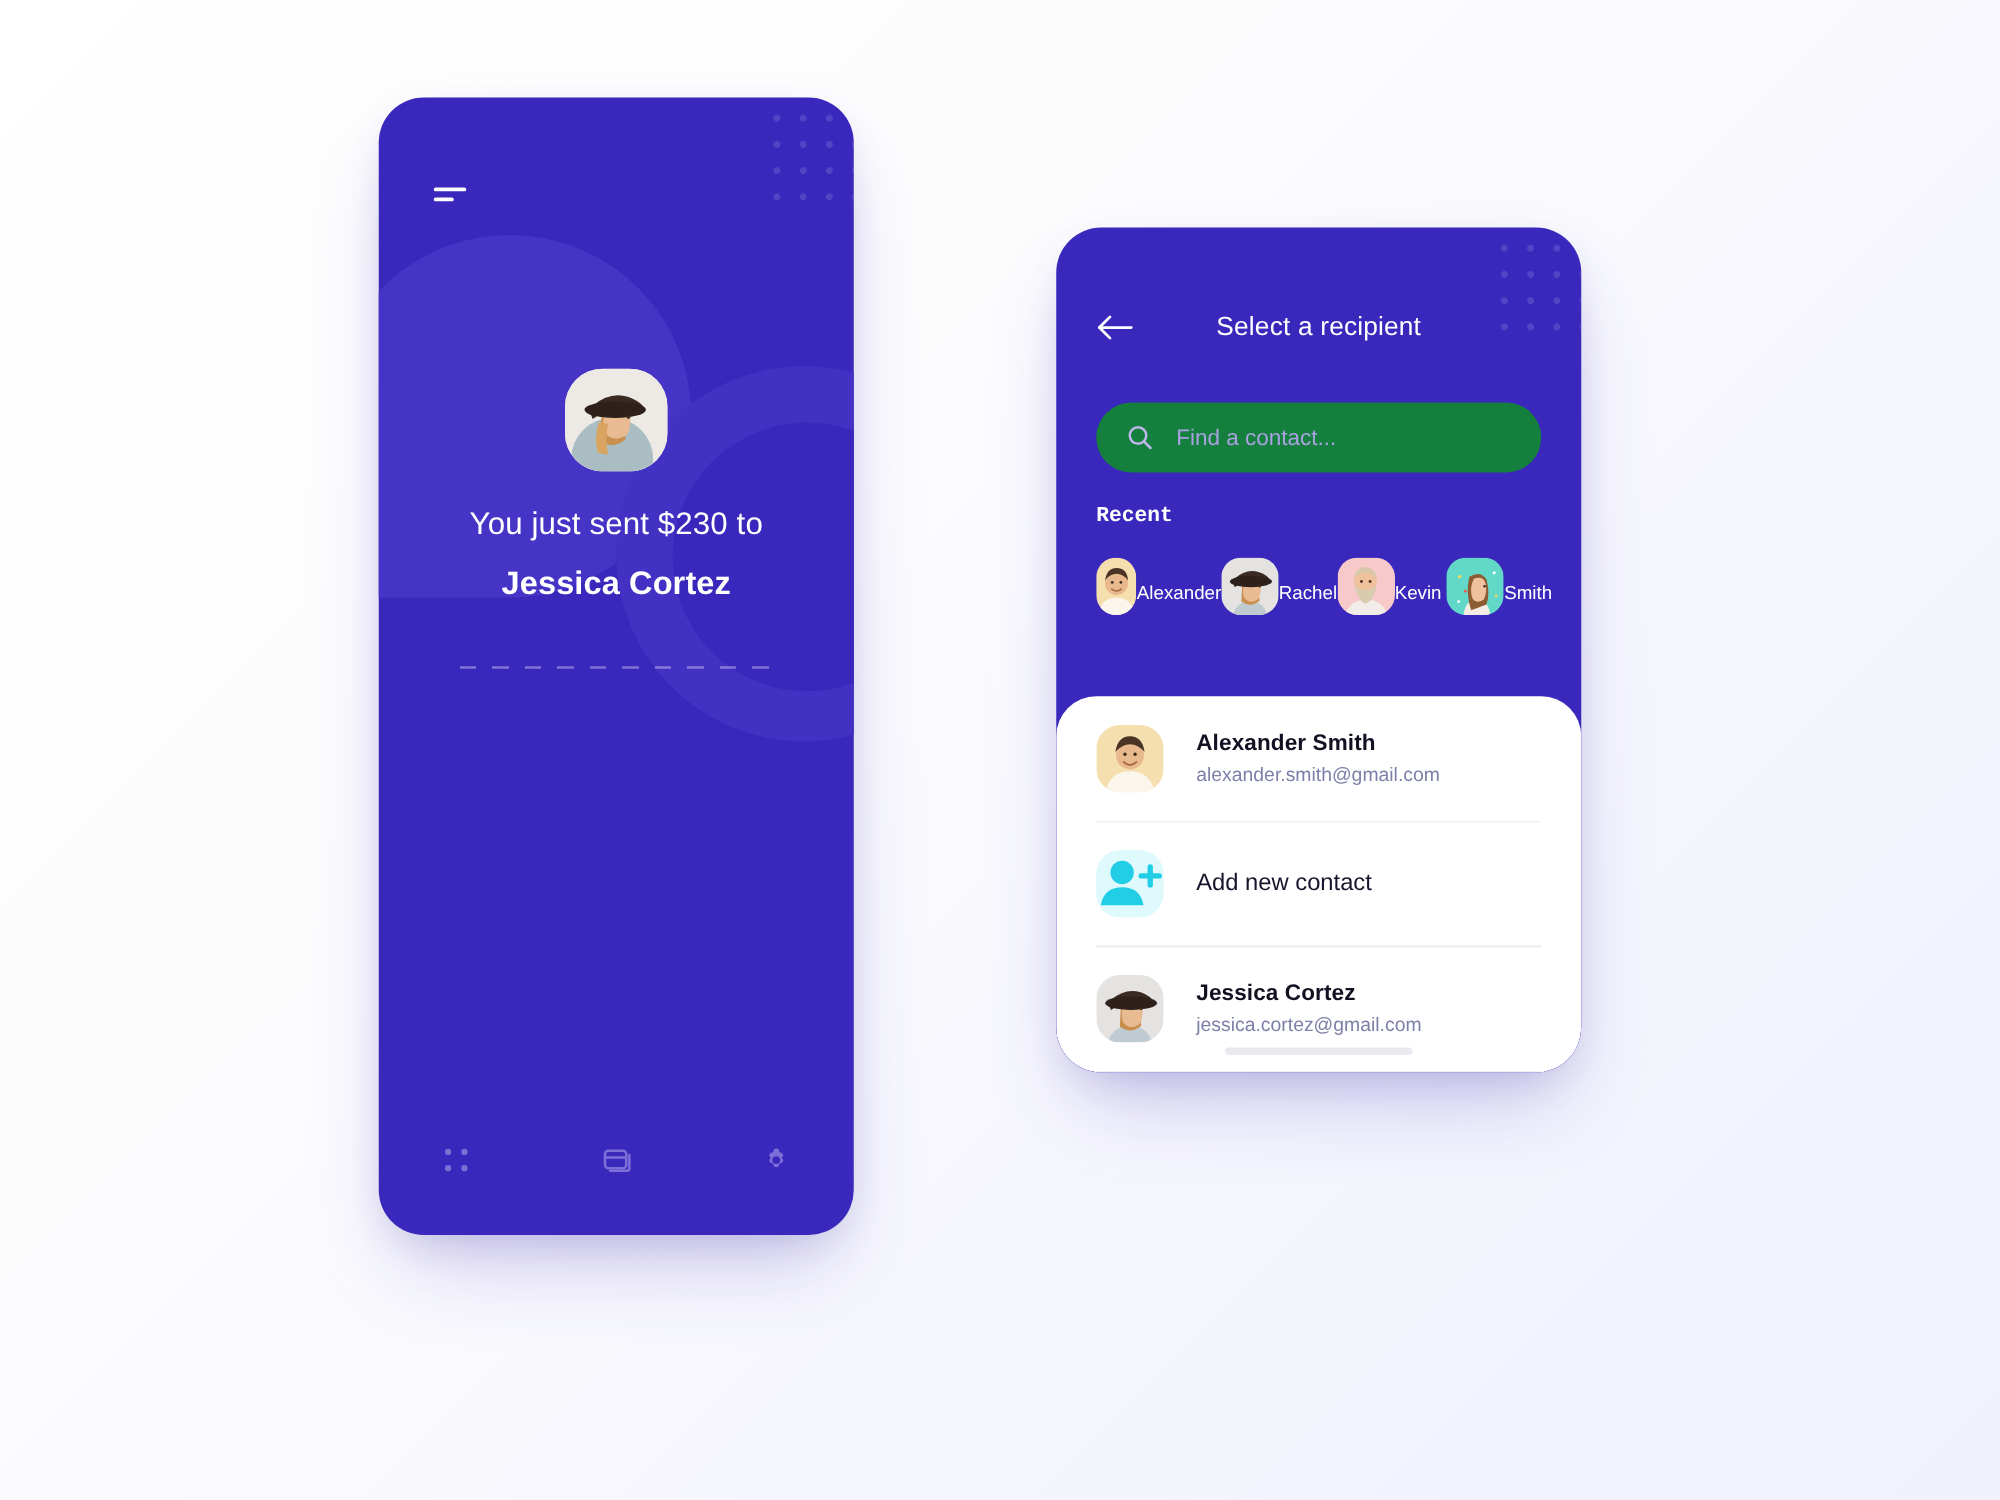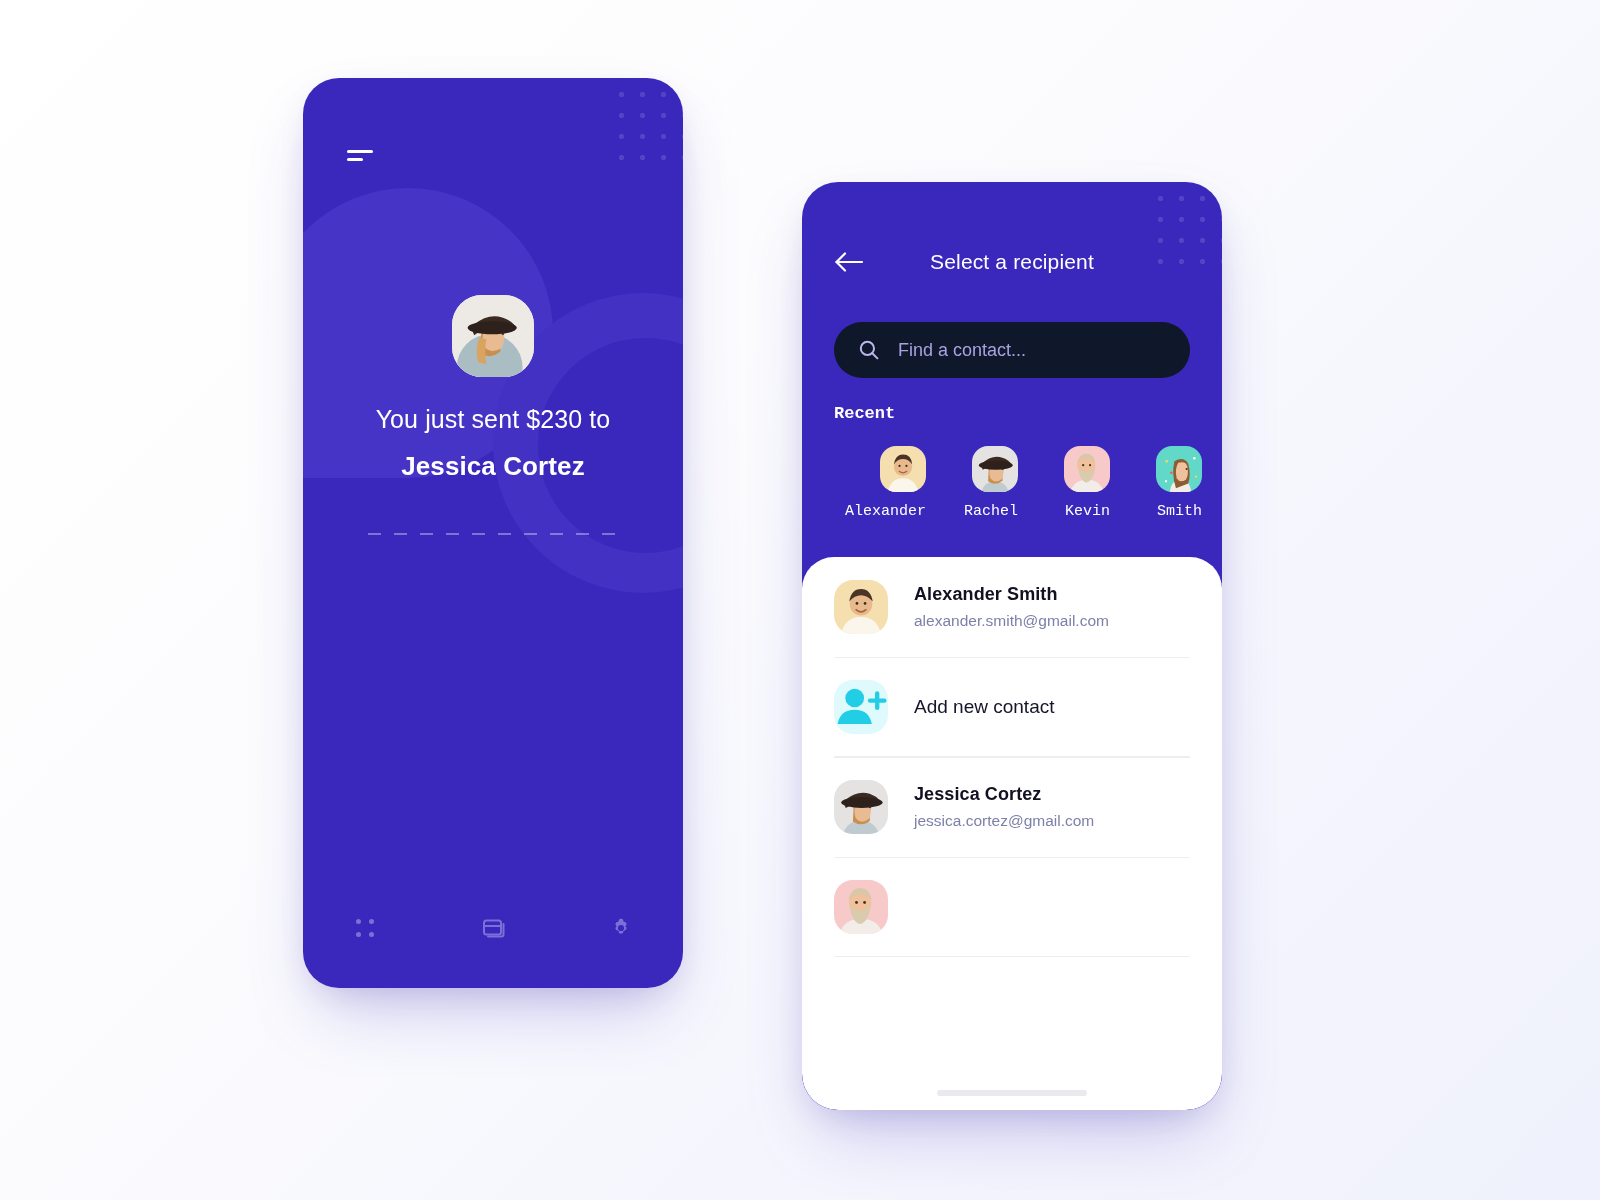--- a/index.html
+++ b/index.html
@@ -15,21 +15,21 @@
     position:absolute;
     background:#3A28BC;
     overflow:hidden;
   }
   #phone-left {
     left:303px; top:78px; width:380px; height:910px;
     border-radius:36px;
     box-shadow: 0 34px 70px -18px rgba(58,40,188,0.26), 0 12px 34px -12px rgba(40,30,110,0.18);
   }
   #phone-right {
-    left:802px; top:182px; width:420px; height:928px;
+    left:845px; top:182px; width:420px; height:676px;
     border-radius:36px;
     box-shadow: 0 34px 70px -18px rgba(58,40,188,0.26), 0 12px 34px -12px rgba(40,30,110,0.18);
   }
 
   
   .blob-a {
     position:absolute; left:-40px; top:110px; width:290px; height:290px;
     background:#4634C6; border-radius:150px 150px 150px 0px;
     transform:rotate(0deg);
   }
@@ -101,37 +101,37 @@
 
   
   .rp-header { position:absolute; left:0; top:0; right:0; height:390px; }
   .back-arrow { position:absolute; left:32px; top:68px; width:40px; height:34px; cursor:pointer; }
   .rp-title {
     position:absolute; left:0; right:0; top:68px; text-align:center;
     color:#ffffff; font-size:21px; font-weight:500; letter-spacing:.15px;
   }
   .searchbar {
     position:absolute; left:32px; right:32px; top:140px; height:56px;
-    background:#0f172a; border-radius:28px; display:flex; align-items:center;
+    background:#15803d; border-radius:28px; display:flex; align-items:center;
     cursor:text;
   }
   .search-ico { margin-left:24px; margin-right:18px; display:flex; }
   .search-input {
     flex:1; border:0; outline:0; background:transparent;
     color:#ffffff; font-family:"Liberation Sans", sans-serif; font-size:18px;
     padding-right:20px;
   }
   .search-input::placeholder { color:#A9A2E0; opacity:1; }
 
   .recent-label {
     position:absolute; left:32px; top:222px;
     color:#ffffff; font-size:17px; font-weight:700;font-family:Liberation Mono, monospace;
   }
   .recent-row { position:absolute; left:32px; right:20px; top:264px; display:flex; gap:0; }
-  .recent-item { width:100px; display:flex; flex-direction:column; align-items:flex-end; cursor:pointer;font-family:Liberation Mono, monospace; }
+  .recent-item { width:100px; display:flex; flex-direction:row; align-items:center; cursor:pointer; }
   .recent-pic { width:46px; height:46px; border-radius:16px; overflow:hidden; }
   .recent-pic svg { display:block; width:100%; height:100%; }
   .recent-name { margin-top:11px; color:#ffffff; font-size:15px; font-weight:400; white-space:nowrap; }
 
   .sheet {
     position:absolute; left:0; right:0; top:375px; bottom:0;
     background:#ffffff; border-radius:32px 32px 36px 36px;
   }
   .row {
     position:relative; display:flex; align-items:center;

